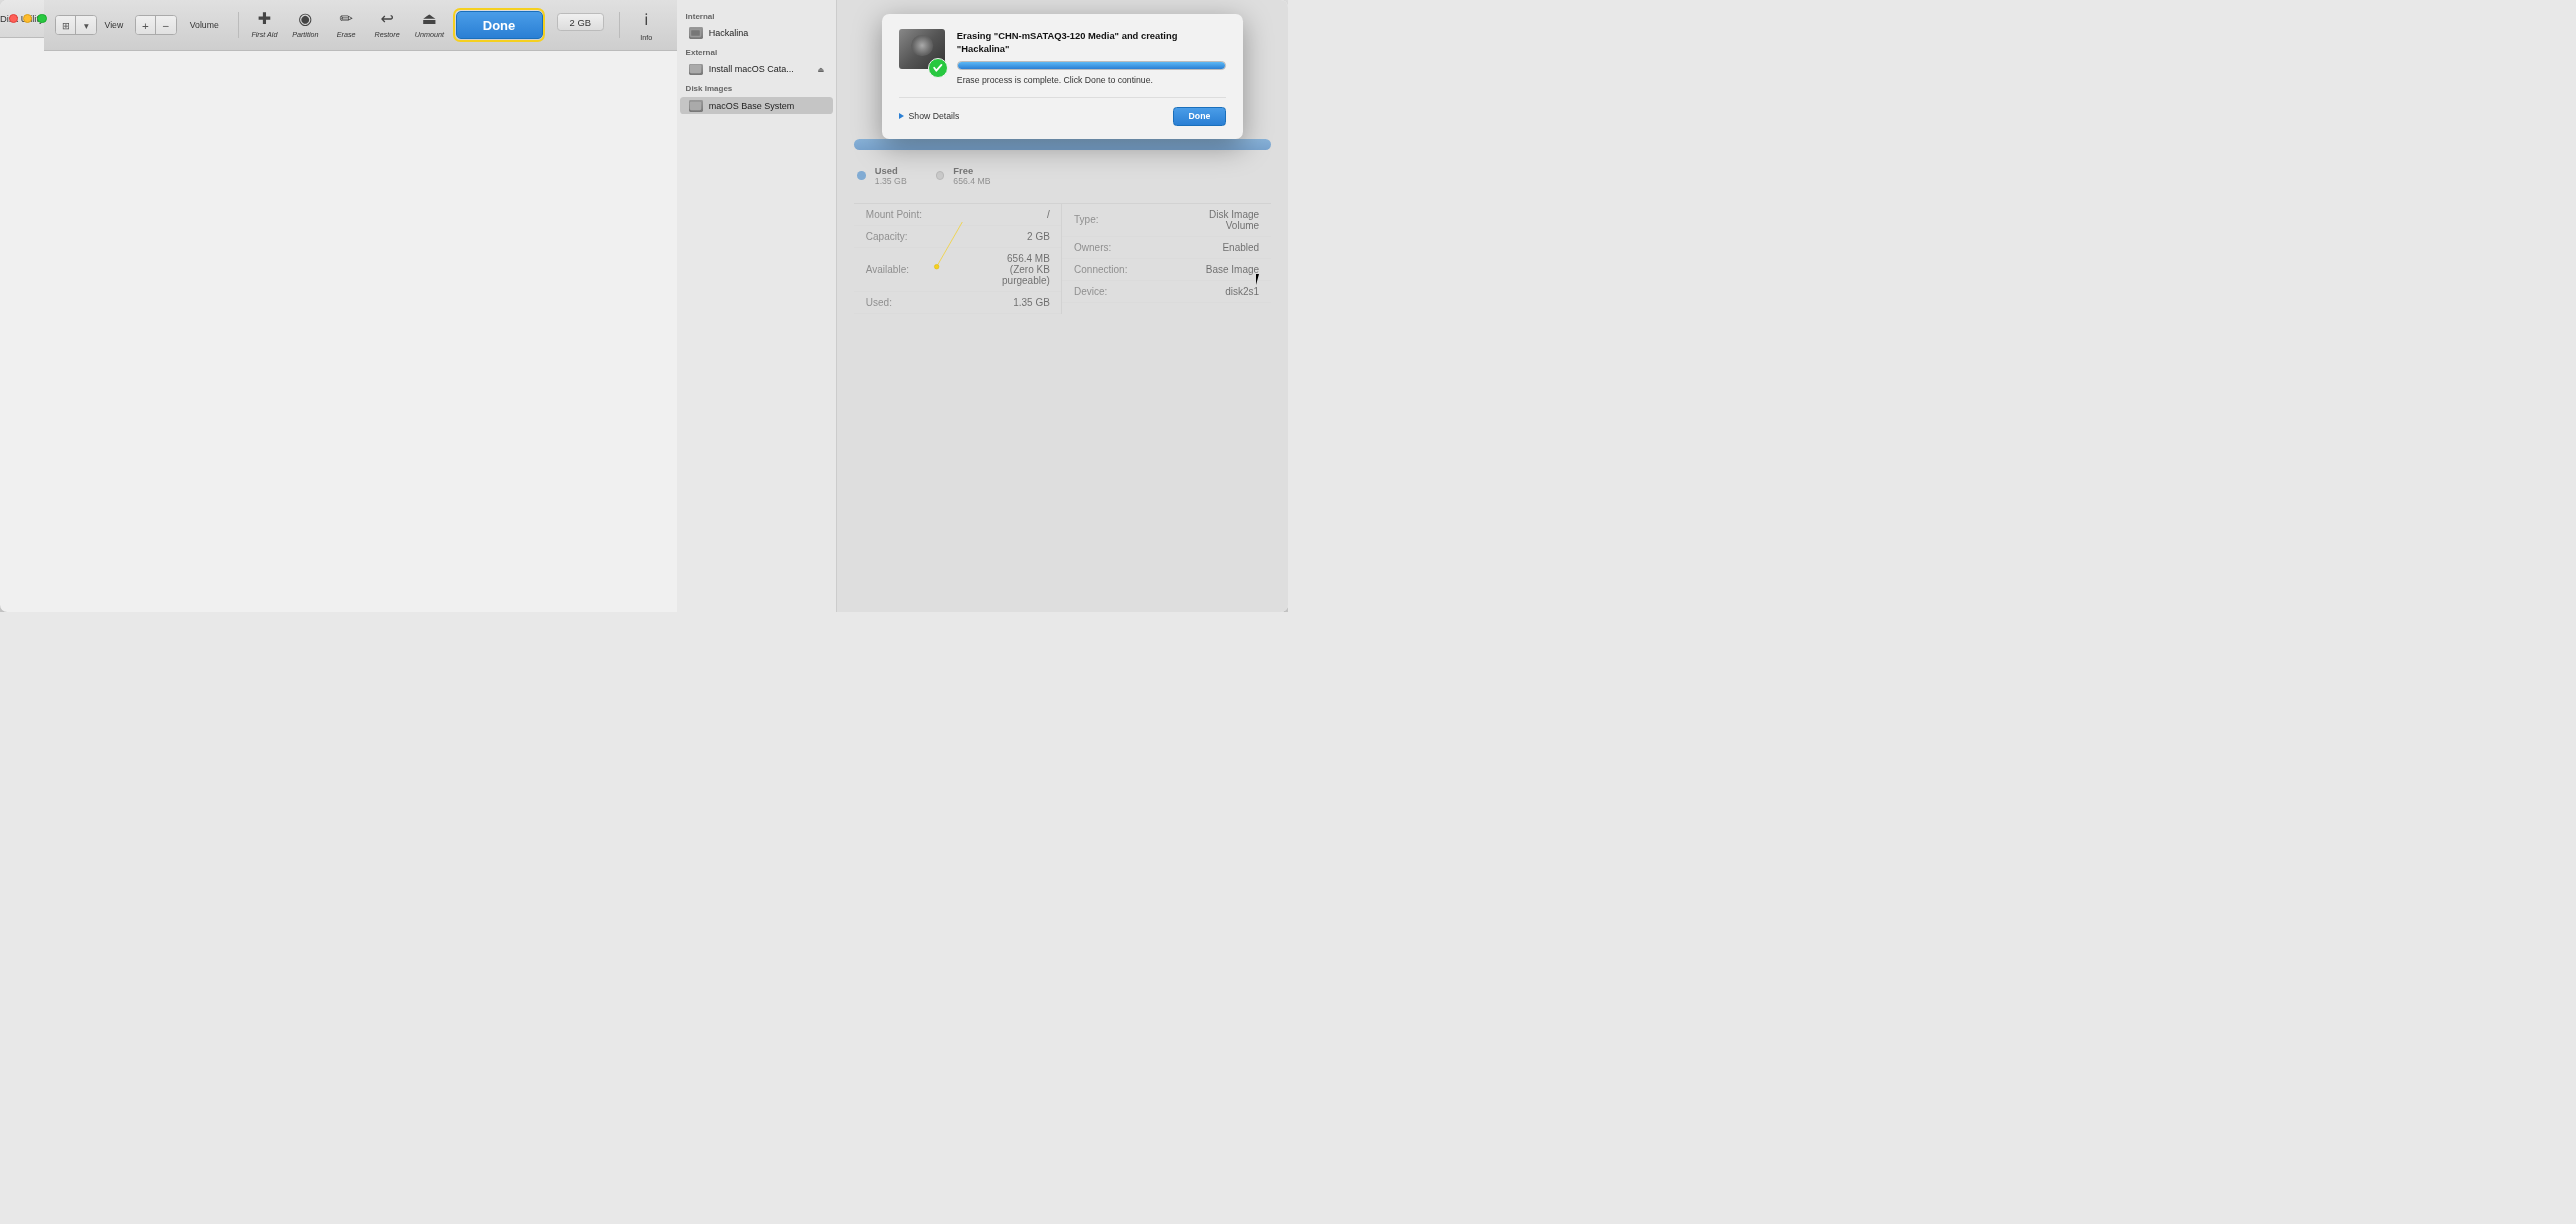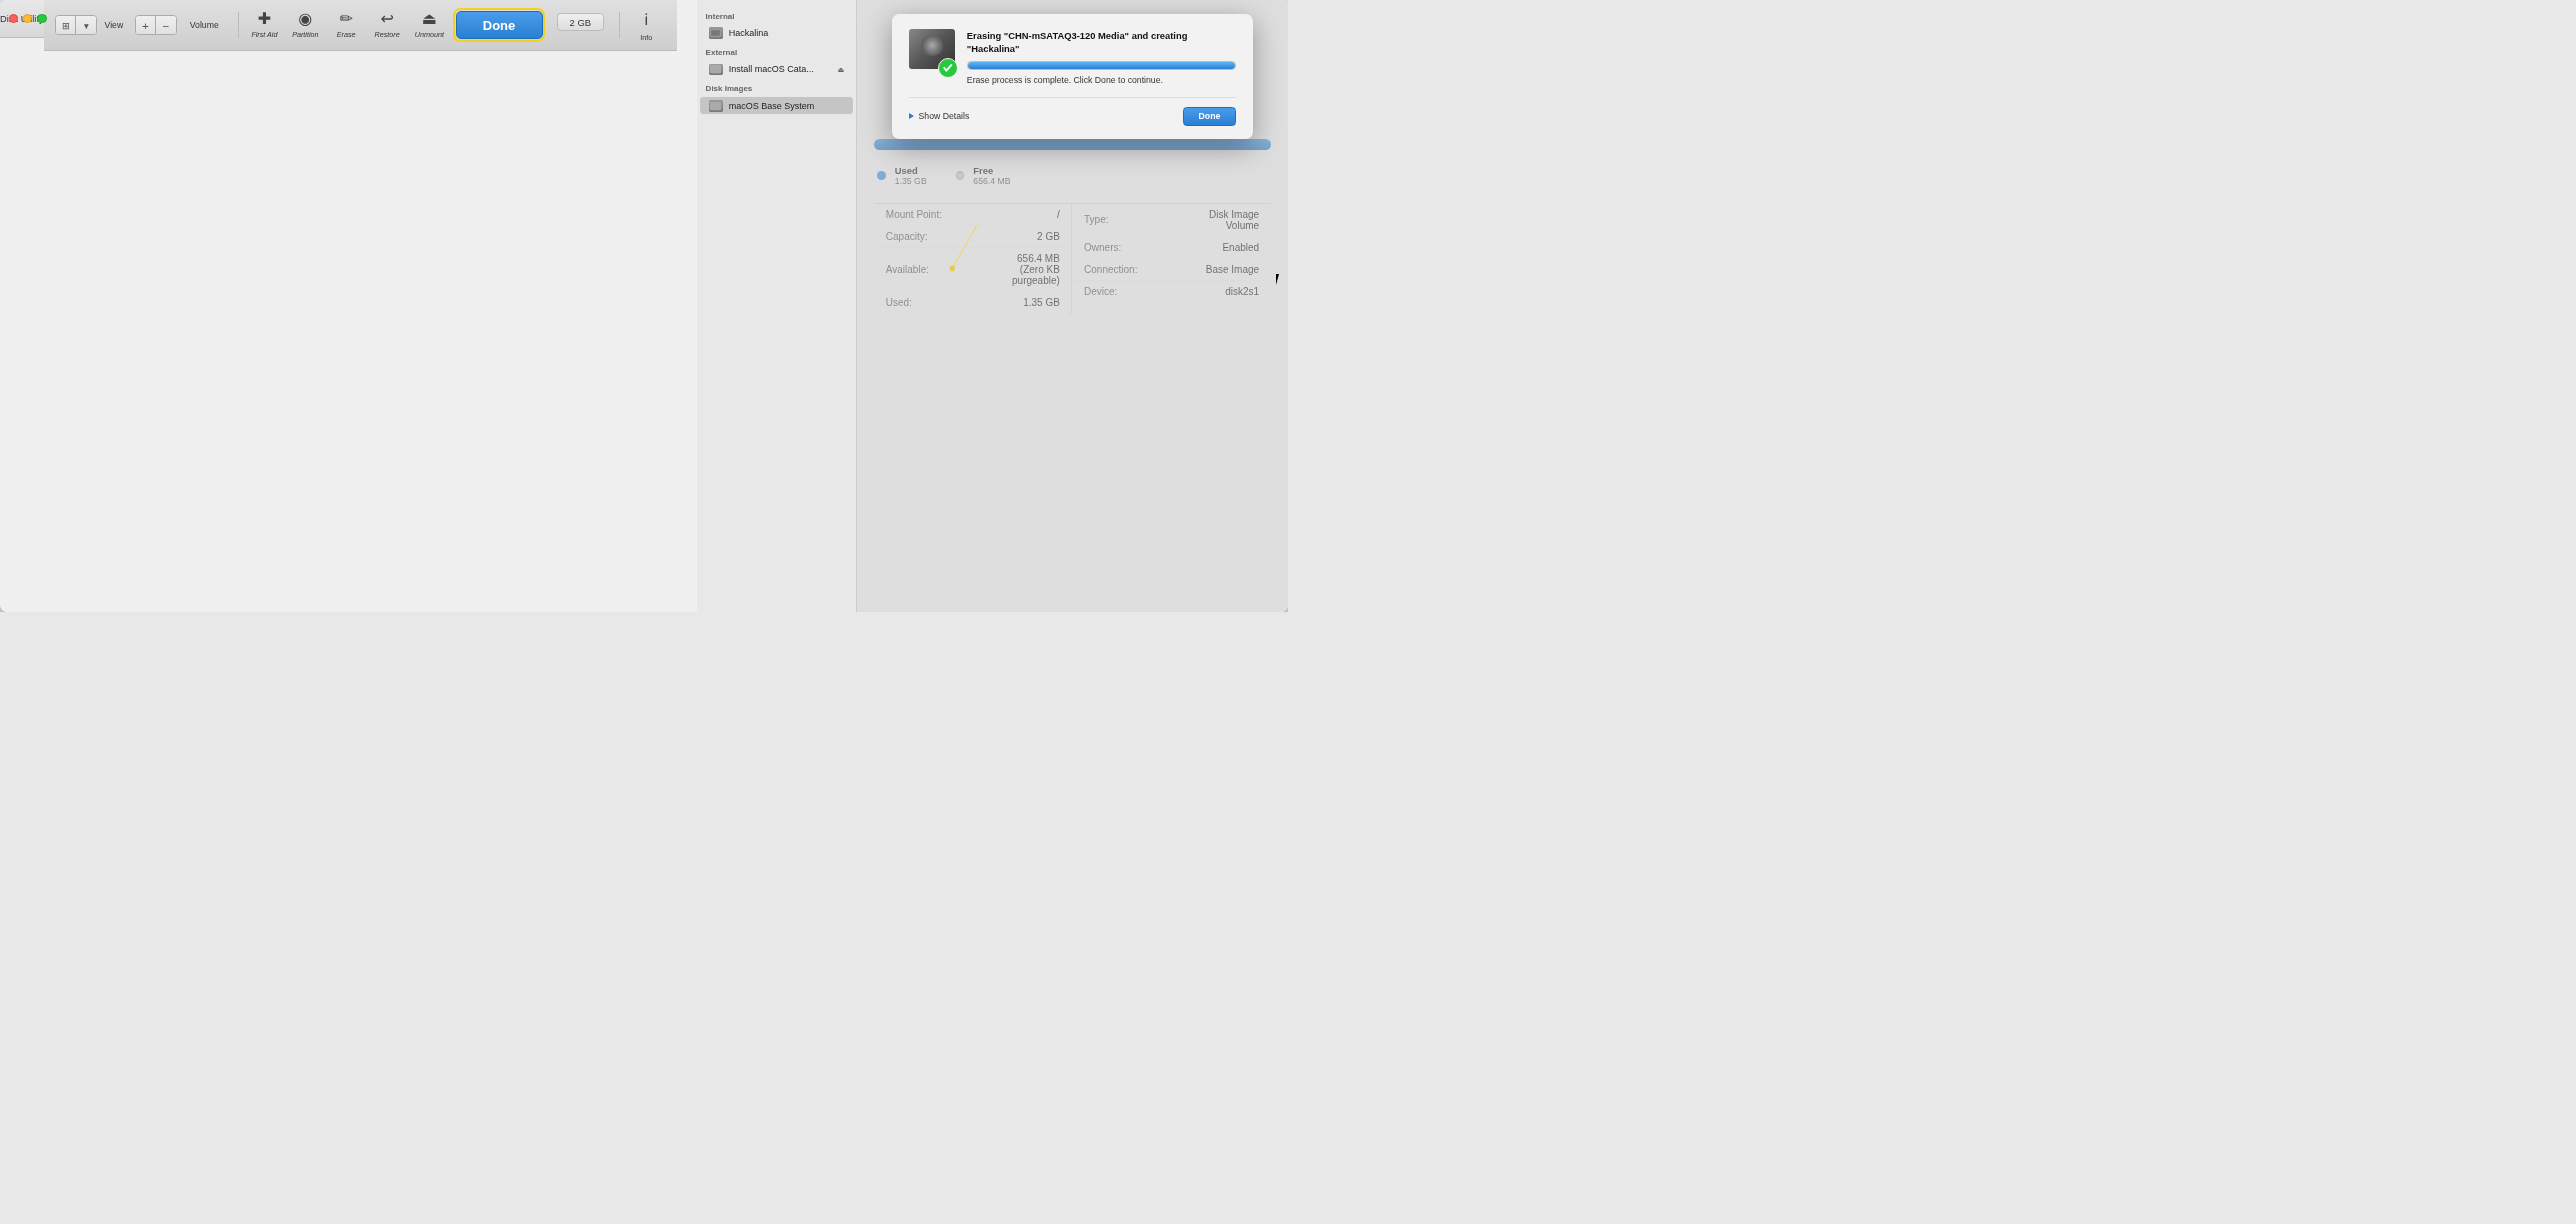--- a/index.html
+++ b/index.html
@@ -197,21 +197,20 @@
     }
 
     
     .sidebar {
       width: 160px;
       background: #e8e8e8;
       border-right: 0.7px solid #ccc;
       padding: 5.8px 0;
       flex-shrink: 0;
       overflow-y: auto;
-      margin-left: 20px;
     }
     .sidebar-section-header {
       font-size: 8px;
       font-weight: 700;
       color: #666;
       padding: 5.8px 8.7px 2.9px;
       text-transform: none;
     }
     .sidebar-item {
       display: flex;

